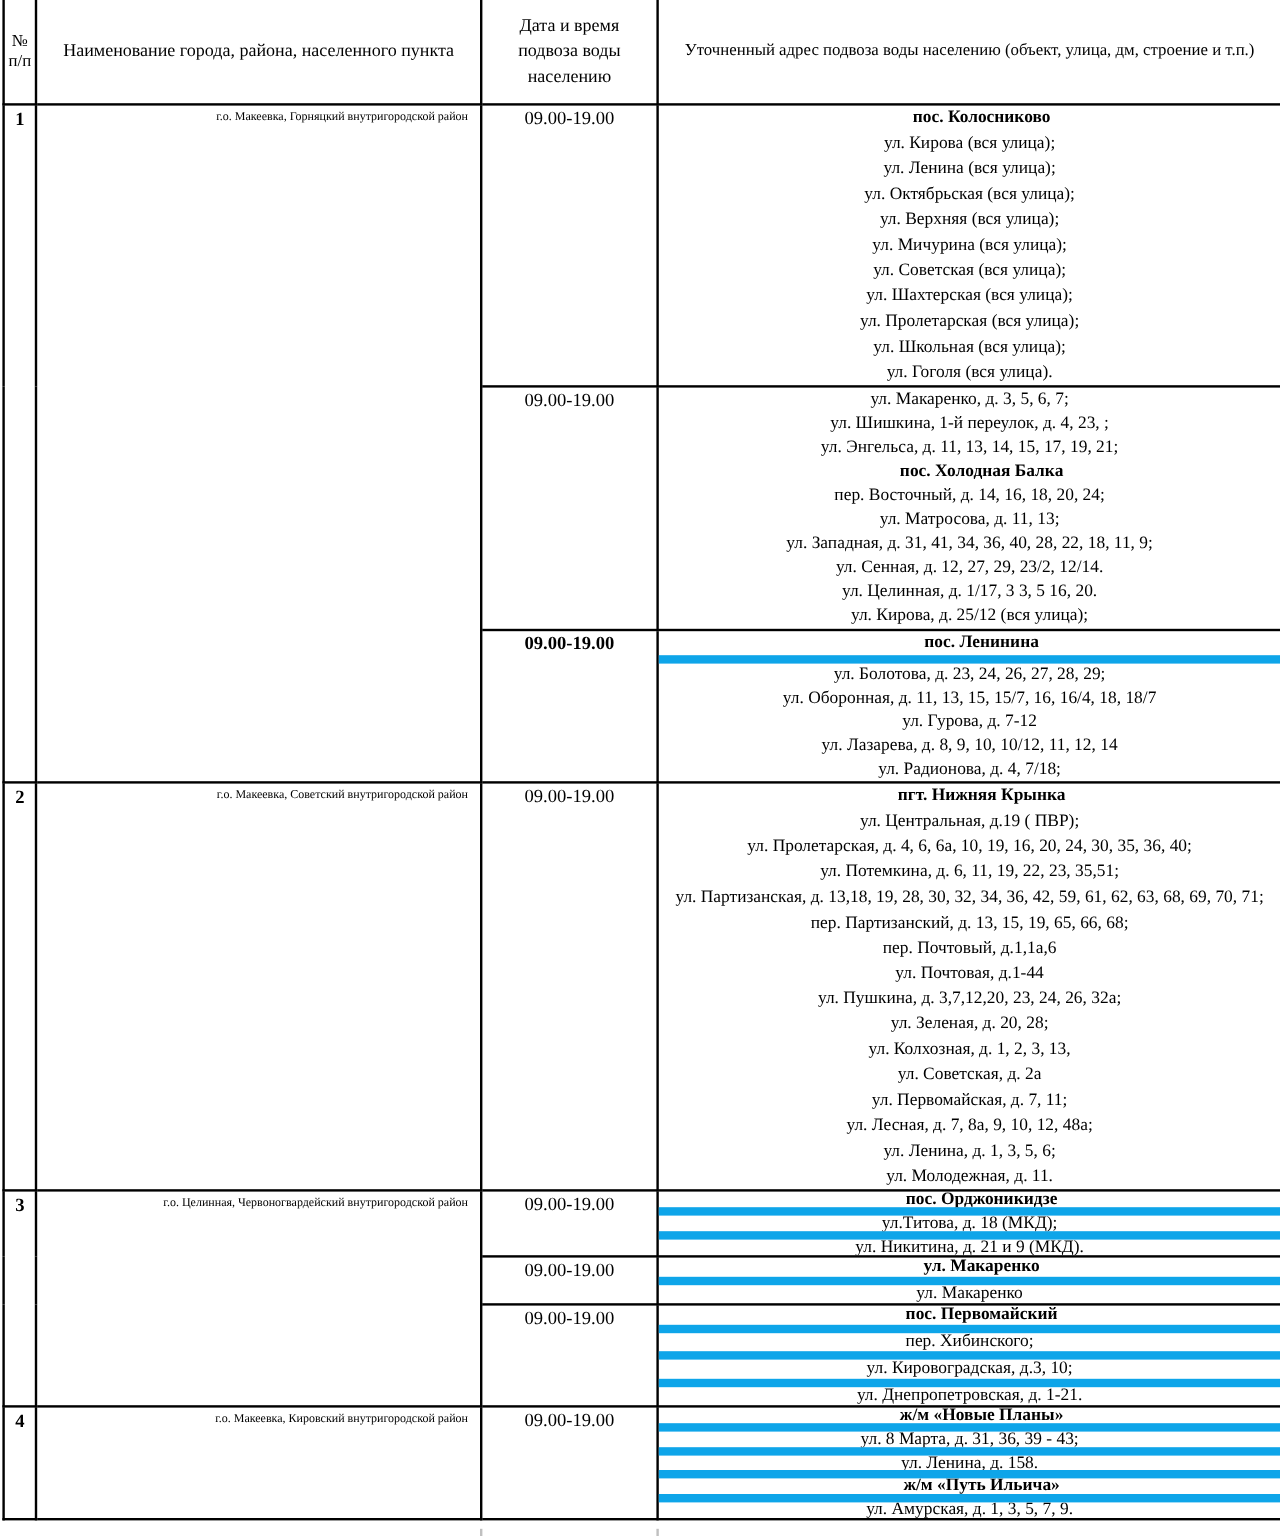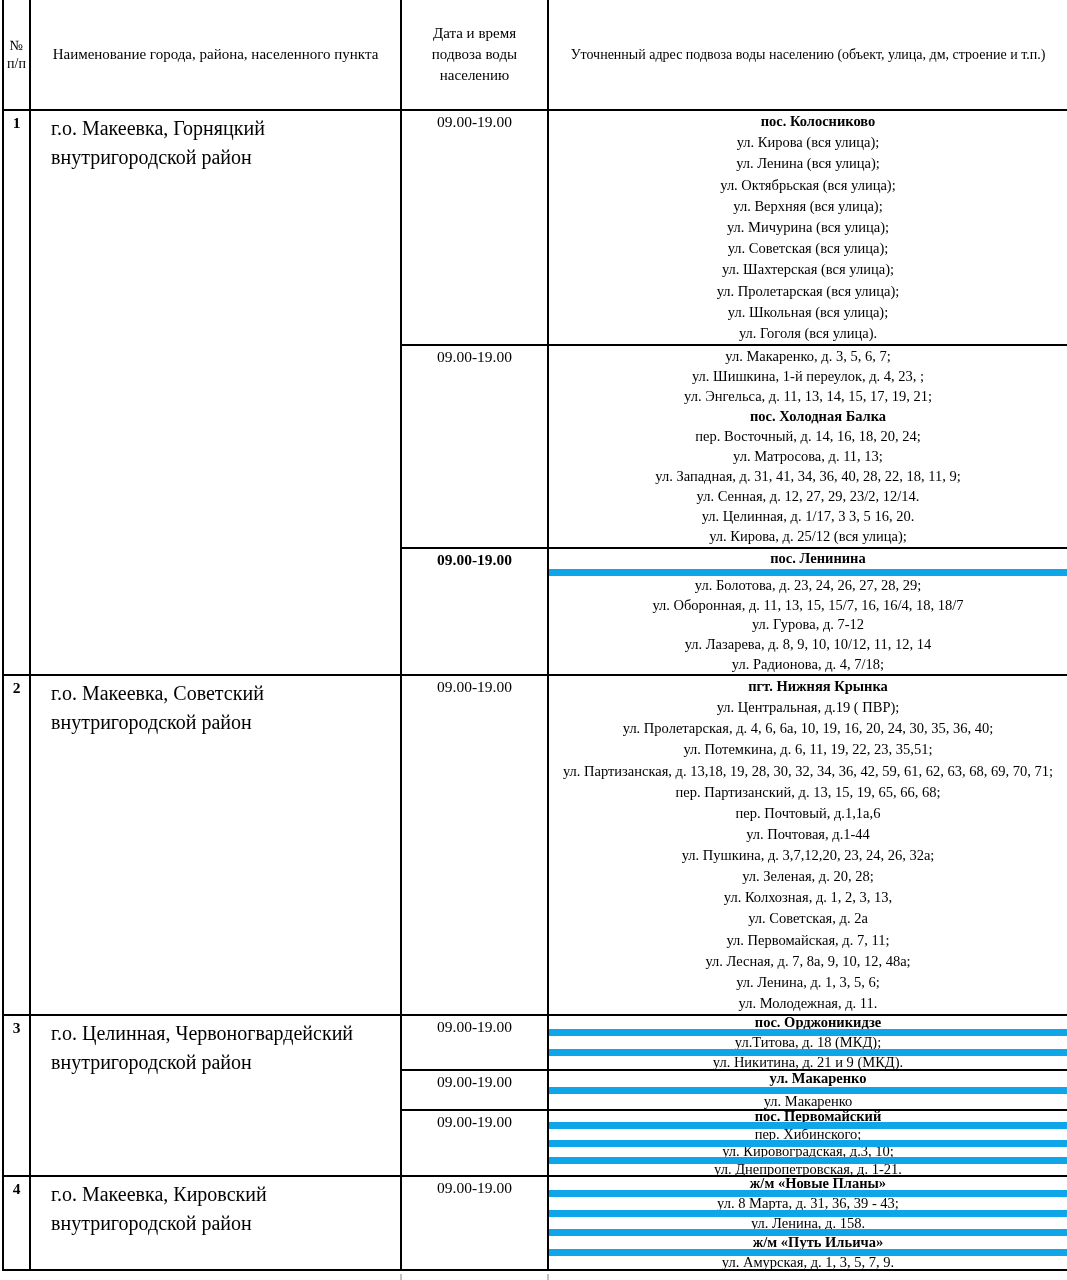--- a/index.html
+++ b/index.html
@@ -7,29 +7,29 @@
     width:1067px;height:1280px;overflow:hidden;position:relative;
     font-family:"Liberation Serif","DejaVu Serif",serif;color:#000;
   }
   table{
     border-collapse:collapse;table-layout:fixed;
     margin-left:2px;width:1064px;
   }
   th,td{border:2px solid #000;}
   thead th{border-top:none;}
   .c-addr{border-right:none;}
-  thead tr{height:110px;}
+  thead tr{height:87px;}
   th{font-weight:normal;vertical-align:middle;text-align:center;background:#fff;}
   th.h-num{font-size:14px;line-height:1.25;padding:0 1px;}
   th.h-name{font-size:15px;padding:0 14px;}
   th.h-time{font-size:15px;line-height:1.4;padding:0 24px;}
   th.h-addr{font-size:14px;white-space:nowrap;padding:0;}
   td{vertical-align:top;background:#fff;}
   td.num{text-align:center;font-weight:bold;font-size:15.5px;padding-top:3px;}
-  td.name{text-align:left;font-size:20px;line-height:1.45;padding:3px 20px 0;}
+  td.name{text-align:right;font-size:10px;line-height:1.45;padding:3px 10px 0;}
   td.time{text-align:center;font-size:15.5px;padding-top:2px;}
   td.time.tbold{font-weight:bold;}
   td.addr{padding:0;}
   .lines{display:flex;flex-direction:column;}
   .line{
     flex:1;display:flex;align-items:center;justify-content:center;
     white-space:nowrap;overflow:hidden;font-size:14.5px;
   }
   .line.b{font-weight:bold;padding-left:20px;}
   .ruled .line:not(:last-child),.line.rule{border-bottom:7px solid #0ea5e9;}
@@ -146,21 +146,21 @@
         <td class="addr c-addr">
           <div class="lines ruled" style="height: 38px;">
             <div class="line b">ул. Макаренко</div>
             <div class="line">ул. Макаренко</div>
           </div>
         </td>
       </tr>
       <tr>
         <td class="time">09.00-19.00</td>
         <td class="addr c-addr">
-          <div class="lines ruled" style="height: 64px;">
+          <div class="lines ruled" style="height: 83px;">
             <div class="line b">пос. Первомайский</div>
             <div class="line">пер. Хибинского;</div>
             <div class="line">ул. Кировоградская, д.3, 10;</div>
             <div class="line">ул. Днепропетровская, д. 1-21.</div>
           </div>
         </td>
       </tr>
       <tr>
         <td class="num" rowspan="1">4</td>
         <td class="name" rowspan="1">г.о. Макеевка, Кировский внутригородской район</td>

